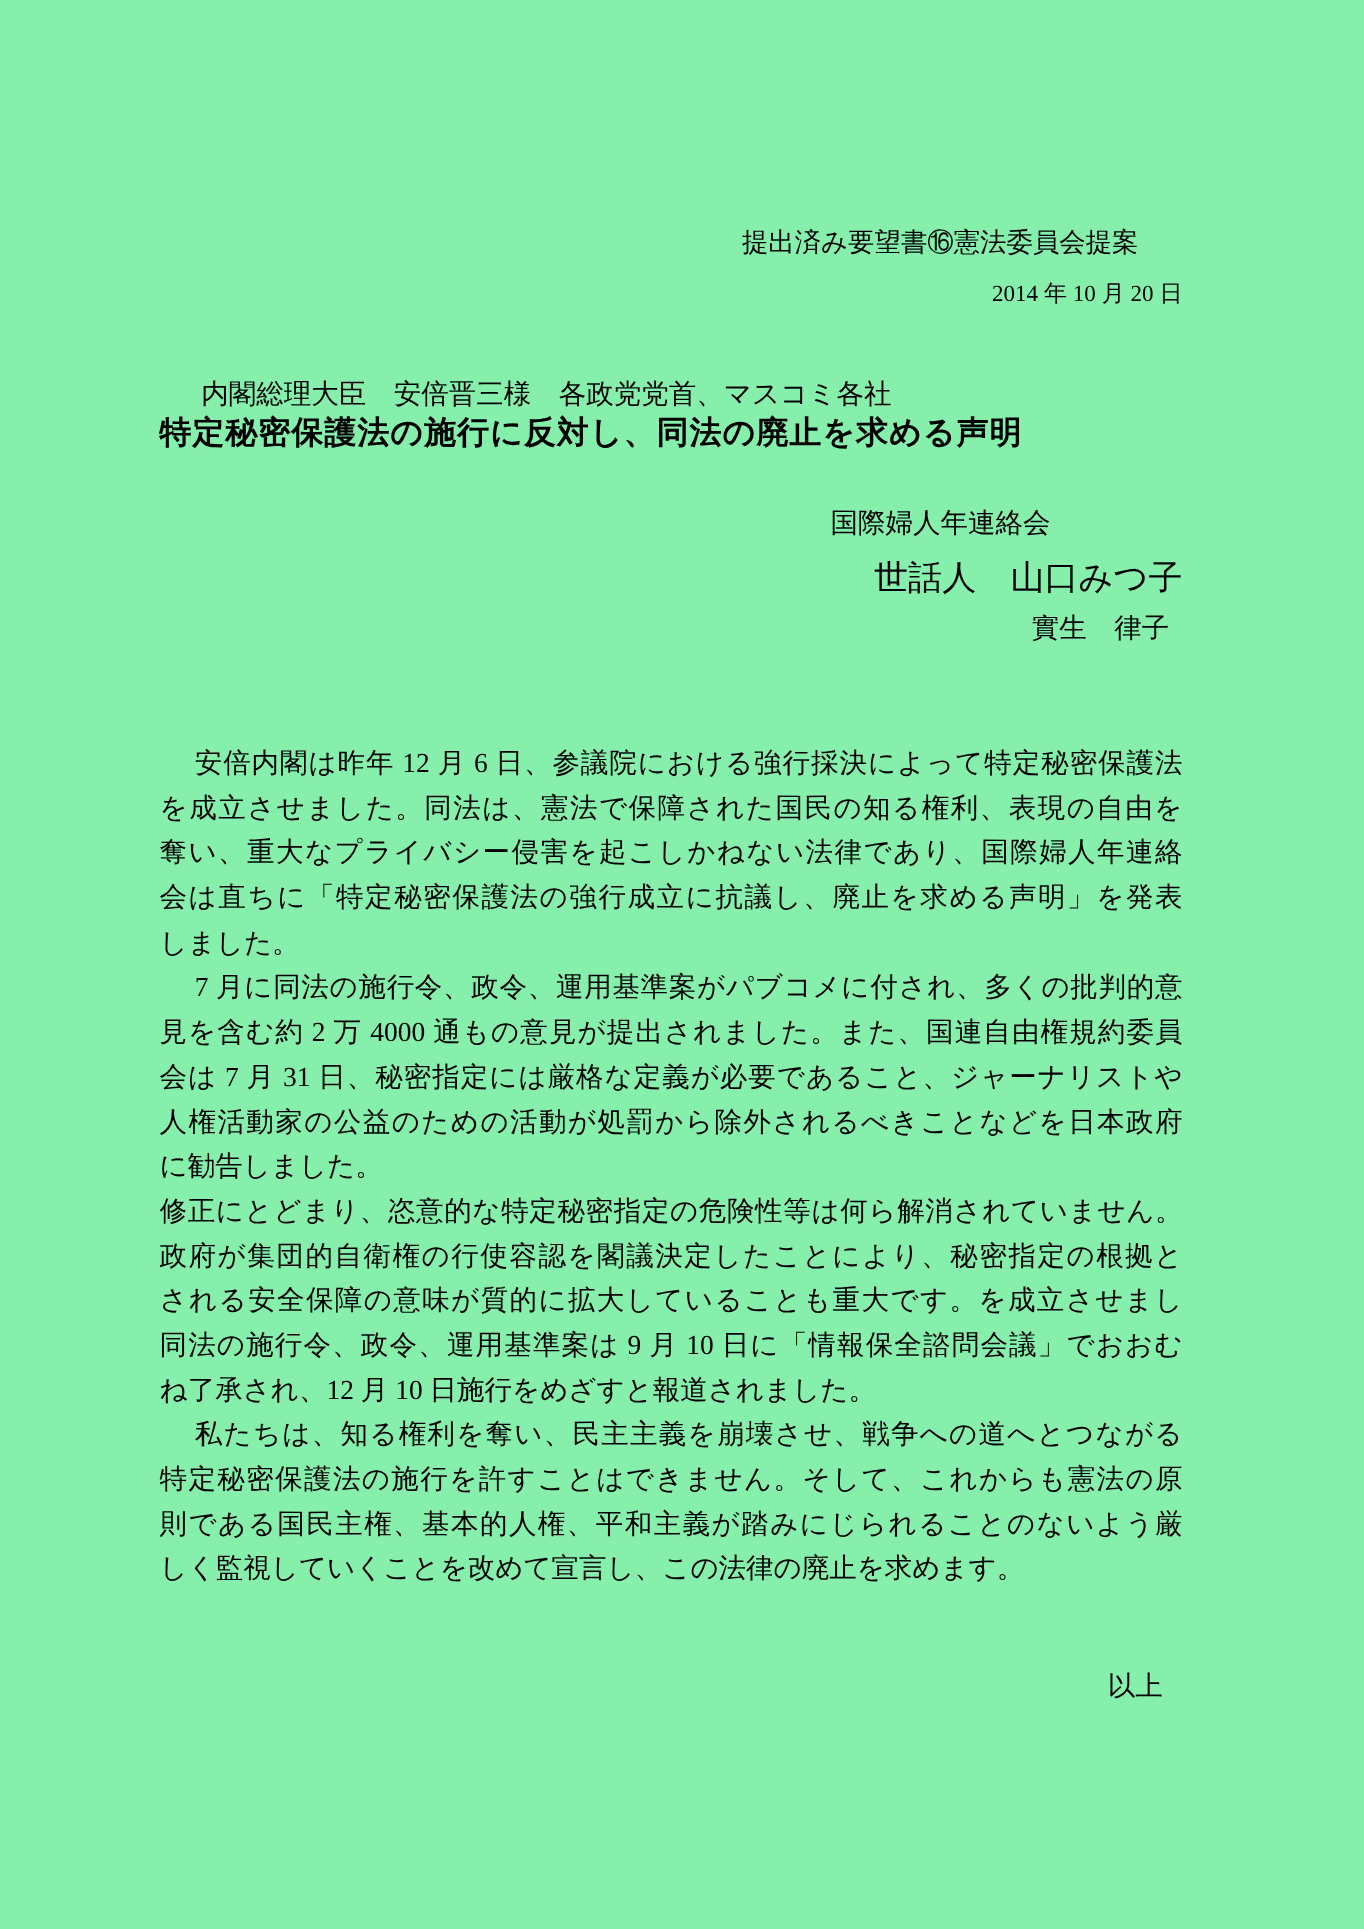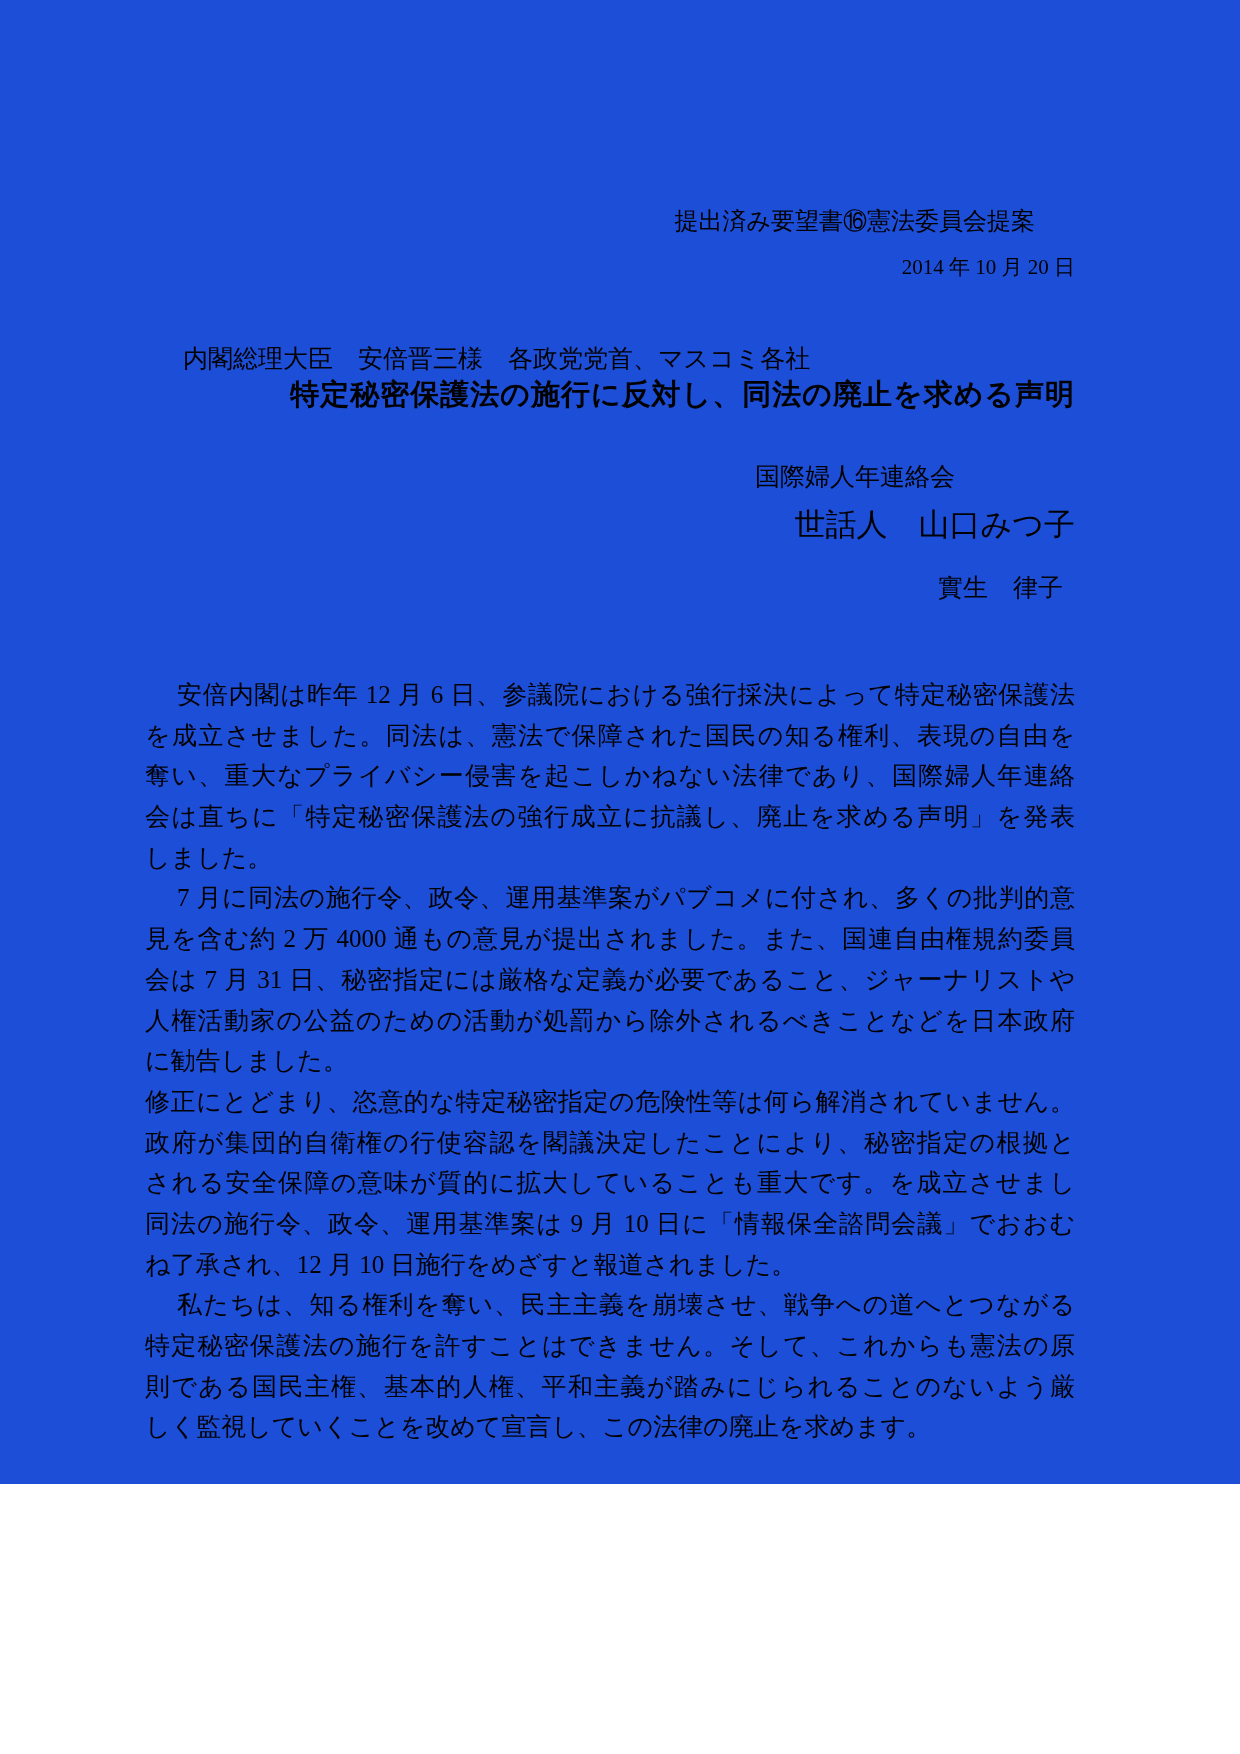--- a/index.html
+++ b/index.html
@@ -1,38 +1,38 @@
 <!DOCTYPE html>
 <html lang="ja"><head>
 <meta charset="utf-8">
 <style>
   html, body { margin: 0; padding: 0; background: #ffffff; }
   .page {
     position: relative;
     width: 1240px;
-    height: 1484px;
-    background: #1d4ed8;
+    height: 1754px;
+    background: #86efac;
     color: #000000;
     font-family: "Liberation Serif", "DejaVu Serif", serif;
     overflow: hidden;
   }
   .block {
     position: absolute;
     left: 145px;
     width: 930px;
     box-sizing: border-box;
     line-height: 1.25;
   }
   .doc-label   { top: 206px; font-size: 24px; text-align: right; padding-right: 40px; }
   .doc-date    { top: 254px; font-size: 21px; text-align: right; }
   .addressee   { top: 295px; font-size: 25px; padding-left: 38px; margin-top: 48px; }
-  .doc-title   { top: 376px; font-size: 29px; font-weight: bold; text-align: right; letter-spacing: 1px; }
+  .doc-title   { top: 376px; font-size: 29px; font-weight: bold; text-align: left; letter-spacing: 1px; }
   .sig-org     { top: 461px; font-size: 25px; text-align: right; padding-right: 120px; }
   .sig-line-1  { top: 506px; font-size: 31px; text-align: right; padding-right: 0; }
-  .sig-line-2  { top: 572px; font-size: 25px; text-align: right; padding-right: 12px; }
+  .sig-line-2  { top: 556px; font-size: 25px; text-align: right; padding-right: 12px; }
   .sig-line-3  { top: 594px; font-size: 25px; text-align: right; padding-right: 12px; }
   .body-text   { top: 675px; }
   .closing     { top: 1518px; font-size: 25px; text-align: right; padding-right: 18px; }
 
   .bline {
     font-size: 25px;
     height: 40.7px;
     line-height: 40.7px;
     text-align: justify;
     text-align-last: justify;

